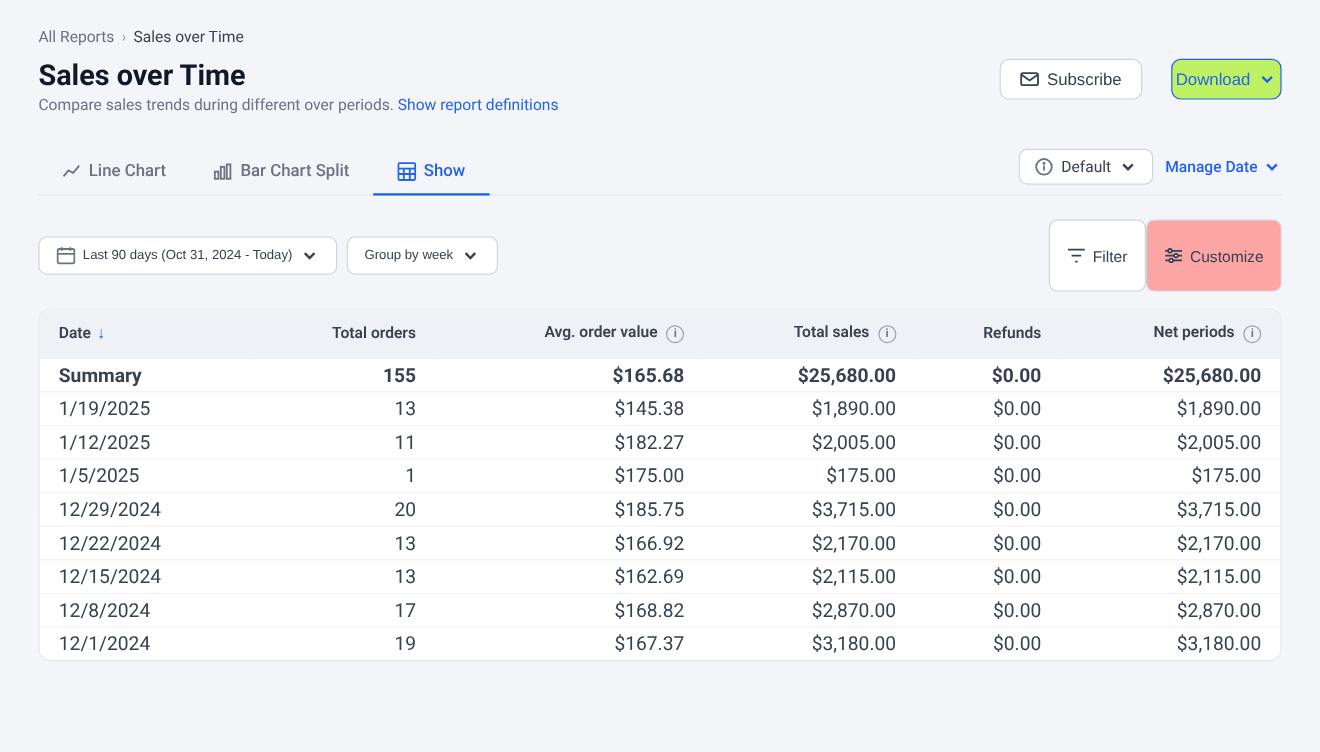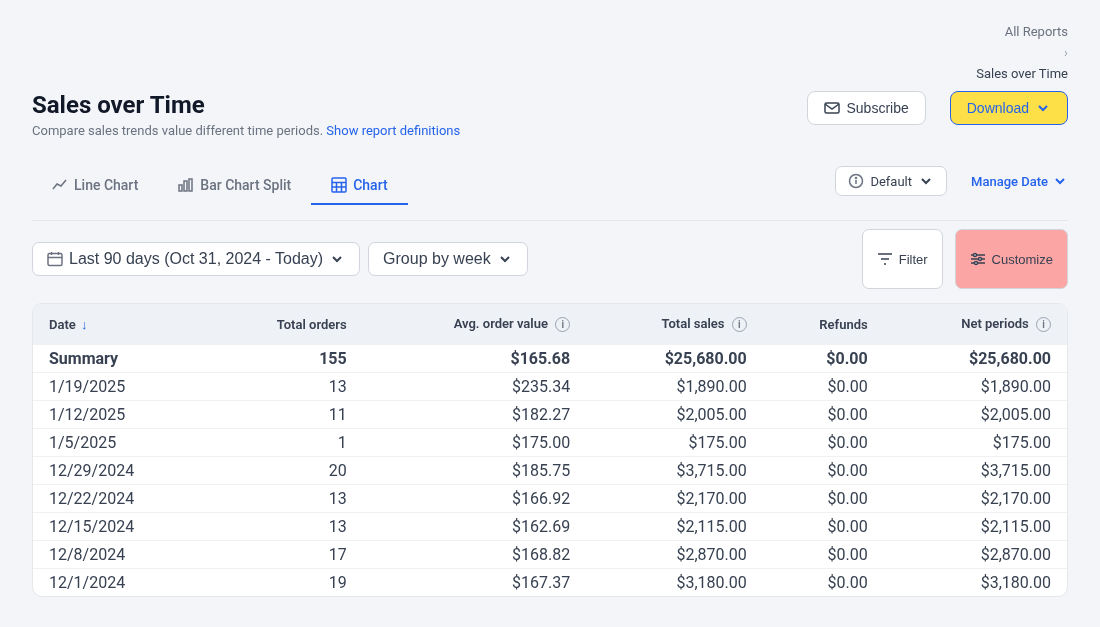--- a/index.html
+++ b/index.html
@@ -12,26 +12,25 @@
       min-height: 627px;
     }
     .page {
       background: #f3f5f8;
       padding: 24px 32px;
       min-height: 627px;
     }
     
     .breadcrumb {
       display: flex;
-      align-items: flex-end;
+      align-items: flex-start;
       gap: 6px;
       font-size: 13px;
       color: #6b7280;
       margin-bottom: 10px;
-      flex-direction: column;
     }
     .breadcrumb-link {
       color: #6b7280;
       cursor: pointer;
     }
     .breadcrumb-sep {
       color: #9ca3af;
     }
     .breadcrumb-current {
       color: #374151;
@@ -72,37 +71,37 @@
       border-radius: 8px;
       font-size: 14px;
       font-weight: 500;
       color: #374151;
       cursor: pointer;
     }
     .btn-download {
       display: flex;
       align-items: center;
       gap: 6px;
-      padding: 8px 16px;
+      padding: 8px 3px;
       border: 1.5px solid #2563eb;
-      background: #fde047;
+      background: #bef264;
       border-radius: 8px;
       font-size: 14px;
       font-weight: 500;
       color: #2563eb;
       cursor: pointer;
     }
     
     .tabs-row {
       display: flex;
       align-items: center;
       justify-content: space-between;
       border-bottom: 1.5px solid #e5e7eb;
-      margin-bottom: 8px;
-      padding-bottom: 16px;
+      margin-bottom: 20px;
+      padding-bottom: 0;
     }
     .tabs-left {
       display: flex;
       gap: 0;
     }
     .tab {
       display: flex;
       align-items: center;
       gap: 6px;
       padding: 10px 20px;
@@ -113,21 +112,21 @@
       border-bottom: 2px solid transparent;
       margin-bottom: -1.5px;
     }
     .tab.active {
       color: #2563eb;
       border-bottom: 2px solid #2563eb;
     }
     .tabs-right {
       display: flex;
       align-items: center;
-      gap: 24px;
+      gap: 10px;
       padding-bottom: 8px;
     }
     .select-default {
       display: flex;
       align-items: center;
       gap: 6px;
       padding: 6px 12px;
       border: 1.5px solid #d1d5db;
       background: #fff;
       border-radius: 7px;
@@ -156,27 +155,27 @@
       gap: 8px;
     }
     .filter-btn {
       display: flex;
       align-items: center;
       gap: 6px;
       padding: 7px 14px;
       border: 1.5px solid #d1d5db;
       background: #fff;
       border-radius: 7px;
-      font-size: 16px;
+      font-size: 11px;
       color: #374151;
       cursor: pointer;
     }
     .filter-right {
       display: flex;
-      gap: 12px;
+      gap: 0;
     }
     .btn-filter {
       display: flex;
       align-items: center;
       gap: 6px;
       padding: 7px 14px;
       border: 1.5px solid #d1d5db;
       background: #fff;
       border-radius: 7px;
       font-size: 13px;
@@ -268,21 +267,21 @@
   <div class="breadcrumb">
     <span class="breadcrumb-link">All Reports</span>
     <span class="breadcrumb-sep">›</span>
     <span class="breadcrumb-current">Sales over Time</span>
   </div>
 
   <div class="header-row">
     <div>
       <div class="header-title">Sales over Time</div>
       <div class="header-subtitle">
-        <span>Compare sales trends value different time periods.</span>
+        <span>Compare sales trends during different over periods.</span>
         <a>Show report definitions</a>
       </div>
     </div>
     <div class="header-actions">
       <button class="btn-subscribe">
         <svg class="icon-svg" viewBox="0 0 16 16" fill="none" stroke="#374151" stroke-width="1.5">
           <rect x="1" y="3" width="14" height="10" rx="1.5"></rect>
           <path d="M1 4l7 5 7-5"></path>
         </svg>
         <span>Subscribe</span>
@@ -316,21 +315,21 @@
       </div>
 
       <div class="tab active">
         <svg class="icon-svg" viewBox="0 0 16 16" fill="none" stroke="#2563eb" stroke-width="1.5">
           <rect x="1" y="1" width="14" height="14" rx="1"></rect>
           <line x1="1" y1="5.5" x2="15" y2="5.5"></line>
           <line x1="1" y1="10" x2="15" y2="10"></line>
           <line x1="5.5" y1="5.5" x2="5.5" y2="15"></line>
           <line x1="10.5" y1="5.5" x2="10.5" y2="15"></line>
         </svg>
-        <span>Chart</span>
+        <span>Show</span>
       </div>
     </div>
     <div class="tabs-right">
       <div class="select-default">
         <svg class="icon-svg" viewBox="0 0 16 16" fill="none" stroke="#6b7280" stroke-width="1.5">
           <circle cx="8" cy="8" r="6.5"></circle>
           <line x1="8" y1="7" x2="8" y2="11"></line>
           <circle cx="8" cy="5" r="0.5" fill="#6b7280"></circle>
         </svg>
         <span>Default</span>
@@ -422,21 +421,21 @@
             <td>Summary</td>
             <td>155</td>
             <td>$165.68</td>
             <td>$25,680.00</td>
             <td>$0.00</td>
             <td>$25,680.00</td>
           </tr>
           <tr>
             <td>1/19/2025</td>
             <td>13</td>
-            <td>$235.34</td>
+            <td>$145.38</td>
             <td>$1,890.00</td>
             <td>$0.00</td>
             <td>$1,890.00</td>
           </tr>
           <tr>
             <td>1/12/2025</td>
             <td>11</td>
             <td>$182.27</td>
             <td>$2,005.00</td>
             <td>$0.00</td>

